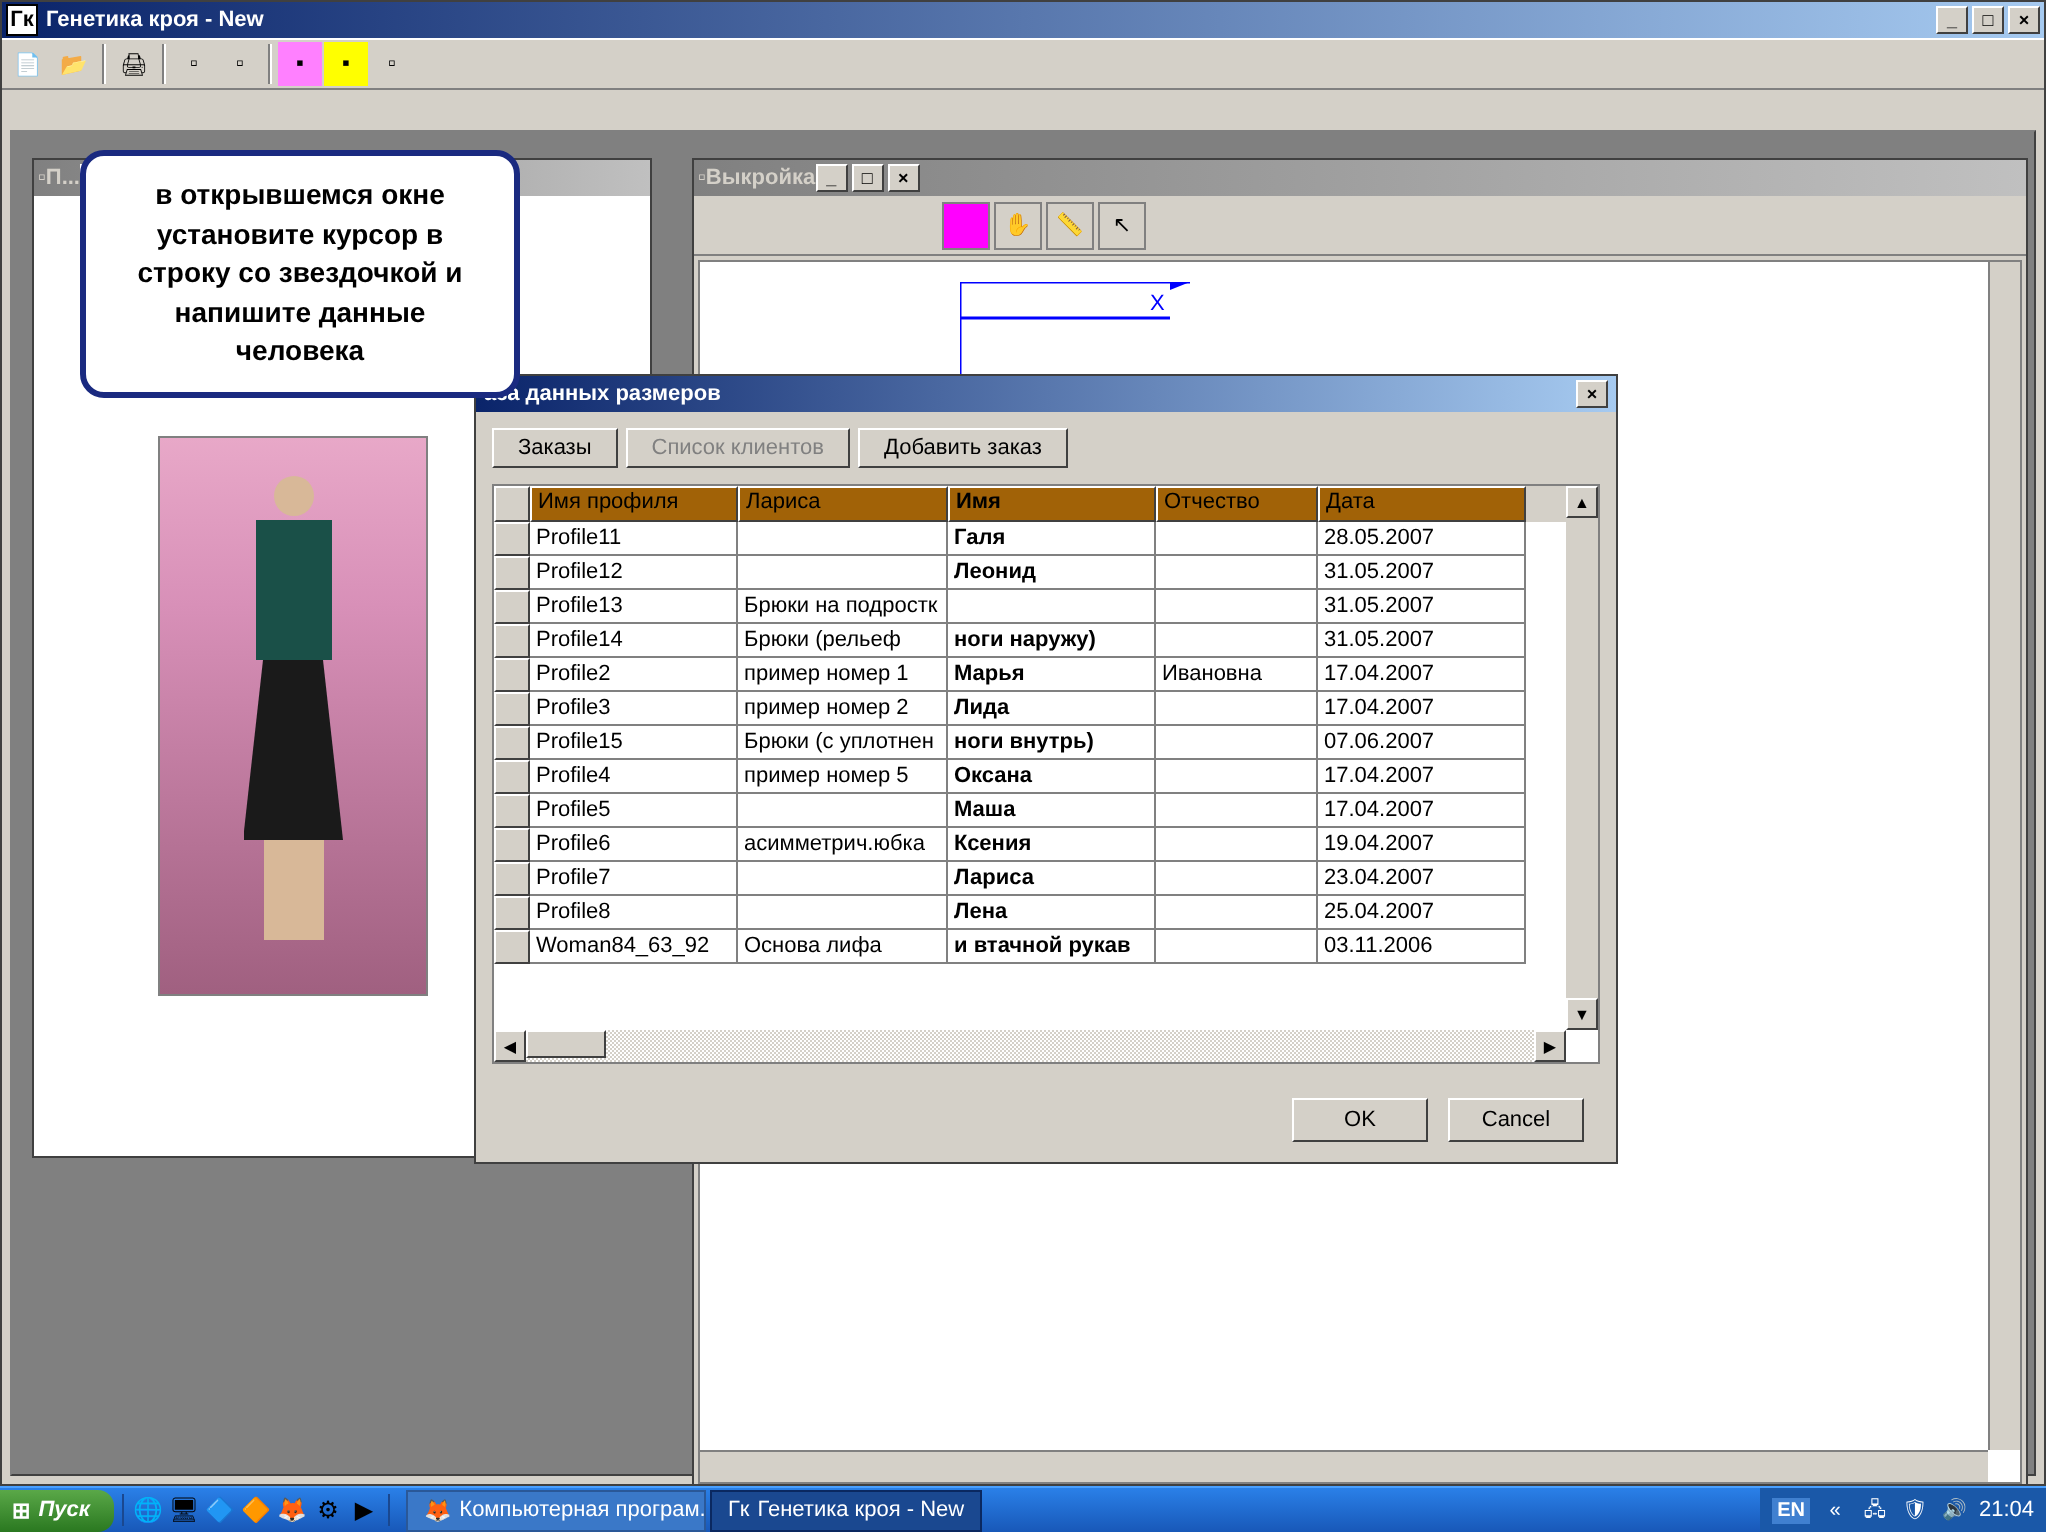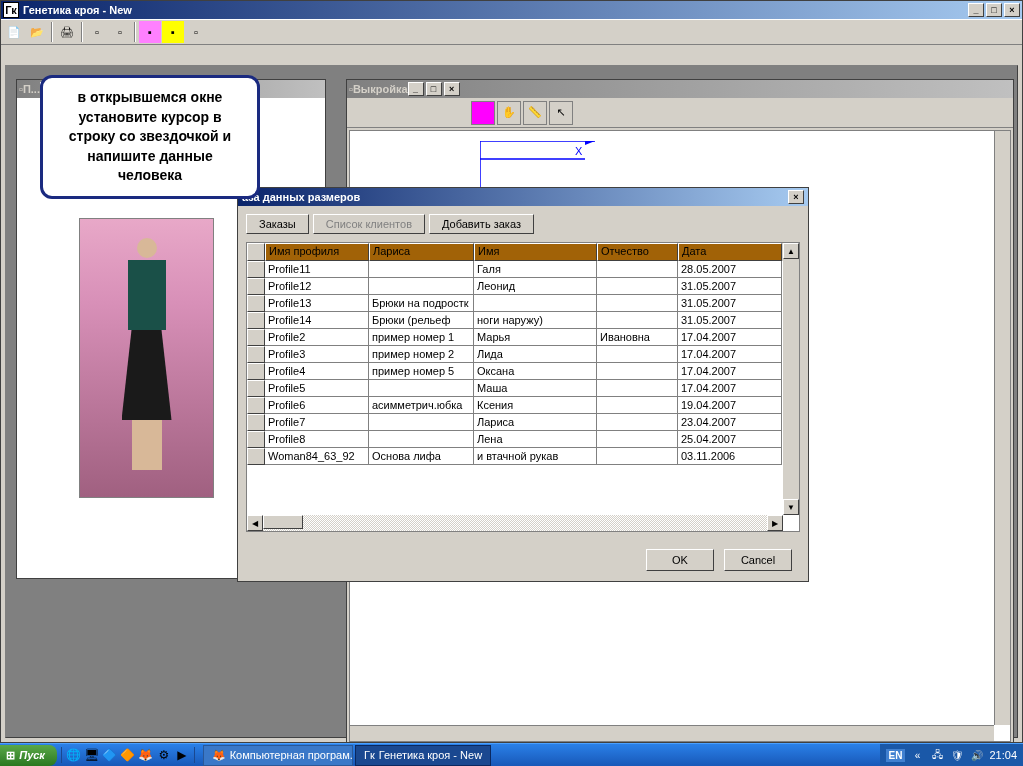--- a/index.html
+++ b/index.html
@@ -61,21 +61,21 @@
   .tab-btn.disabled { color: #808080; }
   .grid-wrap { border: 1px solid #808080; background: #fff; height: 290px; position: relative; overflow: hidden; }
   .grid-header-row { display: flex; background: #d4d0c8; position: sticky; top: 0; }
   .grid-body-rows { height: calc(100% - 18px); overflow: hidden; }
   .grid-cell { border-right: 1px solid #808080; border-bottom: 1px solid #808080; padding: 1px 3px; height: 17px; line-height: 15px; overflow: hidden; white-space: nowrap; text-overflow: clip; }
   .grid-header-cell { background: #a16207; border: 1px solid #fff; border-right-color: #404040; border-bottom-color: #404040; padding: 1px 3px; height: 18px; font-weight: normal; }
   .grid-row { display: flex; background: #fff; }
   .rowhead { width: 18px; background: #d4d0c8; border: 1px solid #fff; border-right-color: #404040; border-bottom-color: #404040; text-align: center; }
   .c-profile { width: 104px; }
   .c-surname { width: 105px; }
-  .c-name { width: 123px; }
+  .c-name { width: 104px; font-weight: bold; }
   .c-patr { width: 81px; }
   .c-date { width: 104px; }
   .grid-scroll-v { position: absolute; top: 0; right: 0; width: 16px; bottom: 16px; background: #d4d0c8; }
   .grid-scroll-h { position: absolute; bottom: 0; left: 0; right: 16px; height: 16px; background: #d4d0c8; display: flex; }
   .scroll-btn { width: 16px; height: 16px; background: #d4d0c8; border: 1px solid #fff; border-right-color: #404040; border-bottom-color: #404040; display: flex; align-items: center; justify-content: center; font-size: 8px; }
   .scroll-track { flex: 1; background: repeating-conic-gradient(#d4d0c8 0% 25%, #fff 0% 50%) 50% / 2px 2px; }
   .scroll-thumb { width: 40px; height: 14px; background: #d4d0c8; border: 1px solid #fff; border-right-color: #404040; border-bottom-color: #404040; }
 
   .dialog-buttons { position: absolute; bottom: 10px; right: 16px; display: flex; gap: 10px; }
   .dlg-btn { width: 68px; height: 22px; background: #d4d0c8; border: 1px solid #fff; border-right-color: #404040; border-bottom-color: #404040; cursor: pointer; }
@@ -253,20 +253,28 @@
           <div class="grid-row">
             <div class="grid-cell rowhead"></div>
             <div class="grid-cell c-profile">Profile3</div>
             <div class="grid-cell c-surname">пример номер 2</div>
             <div class="grid-cell c-name">Лида</div>
             <div class="grid-cell c-patr"></div>
             <div class="grid-cell c-date">17.04.2007</div>
           </div>
           <div class="grid-row">
             <div class="grid-cell rowhead"></div>
+            <div class="grid-cell c-profile">Profile15</div>
+            <div class="grid-cell c-surname">Брюки (с уплотнен</div>
+            <div class="grid-cell c-name">ноги внутрь)</div>
+            <div class="grid-cell c-patr"></div>
+            <div class="grid-cell c-date">07.06.2007</div>
+          </div>
+          <div class="grid-row">
+            <div class="grid-cell rowhead"></div>
             <div class="grid-cell c-profile">Profile4</div>
             <div class="grid-cell c-surname">пример номер 5</div>
             <div class="grid-cell c-name">Оксана</div>
             <div class="grid-cell c-patr"></div>
             <div class="grid-cell c-date">17.04.2007</div>
           </div>
           <div class="grid-row">
             <div class="grid-cell rowhead"></div>
             <div class="grid-cell c-profile">Profile5</div>
             <div class="grid-cell c-surname"></div>

